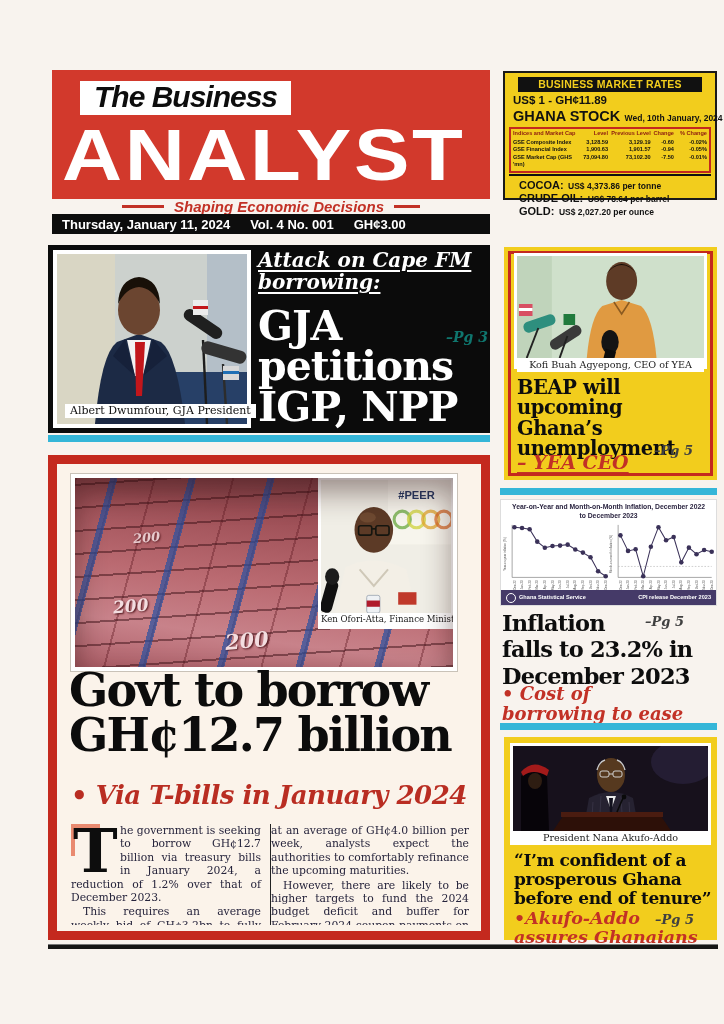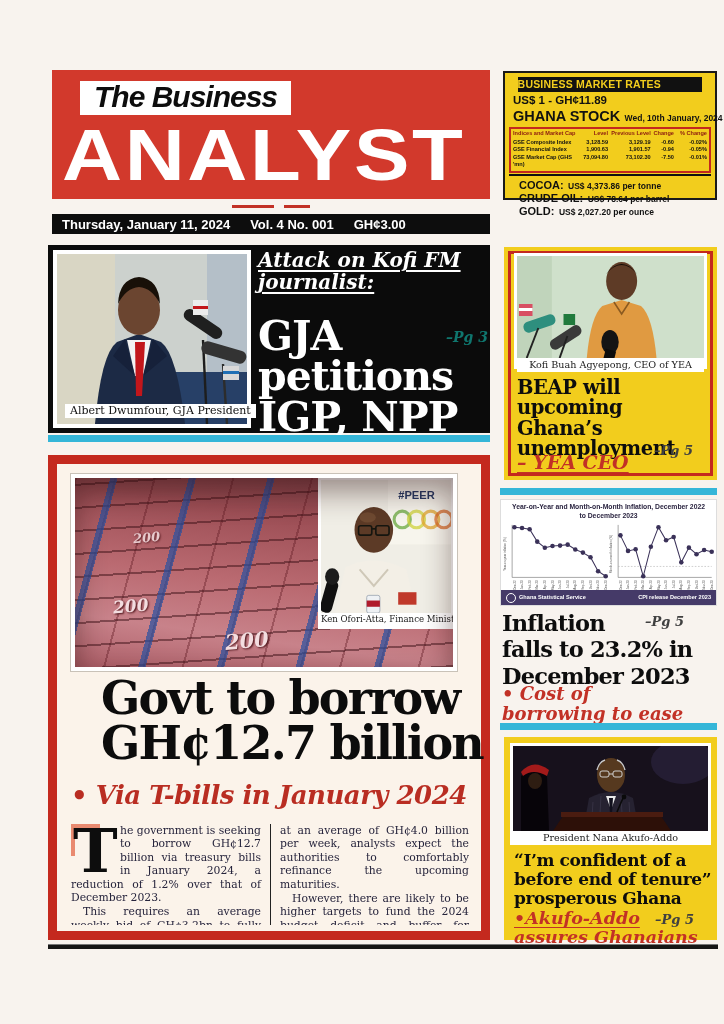--- a/index.html
+++ b/index.html
@@ -13,21 +13,21 @@
   .mh-analyst{position:absolute;left:10px;top:48px;}
   .mh-analyst span{display:inline-block;font:700 64px/1.05 "Liberation Sans",sans-serif;color:#fff;
        letter-spacing:2px;transform:scale(1.3,1.12);transform-origin:left top;}
   #tagline{left:52px;top:199px;width:438px;height:14px;display:flex;align-items:center;justify-content:center;gap:10px;}
   .tl-rule{height:3px;background:#c23126;}
   .tl-text{font:italic 700 15px/1 "Liberation Sans",sans-serif;color:#c23126;white-space:nowrap;}
   #datebar{left:52px;top:214px;width:438px;height:20px;background:#0d0d0d;color:#fff;display:flex;
        align-items:center;gap:20px;padding:0 10px;box-sizing:border-box;font:700 13px/1 "Liberation Sans",sans-serif;}
   
   #market{left:503px;top:71px;width:214px;height:129px;background:#f2cd1d;border:2px solid #1a1a1a;box-sizing:border-box;}
-  .mr-head{margin:4px auto 2px;width:88%;background:#111;color:#f2cd1d;
+  .mr-head{margin:4px auto 2px;width:88%;background:#111;color:#f2cd1d;text-align:center;
        font:700 10.5px/15px "Liberation Sans",sans-serif;letter-spacing:.2px;}
   .mr-fx{margin:1px 0 0 8px;font:700 11.5px/13px "Liberation Sans",sans-serif;}
   .mr-stock{margin:0 13px 1px 8px;white-space:nowrap;}
   .mr-stock .big{font:700 14.5px/15px "Liberation Sans",sans-serif;}
   .mr-stock .small{font:700 8.5px/15px "Liberation Sans",sans-serif;}
   .mr-table{margin:1px 4px;border:2px solid #c3291e;padding:1px 2px 2px;background:#f2cd1d;}
   .mr-tr{display:grid;grid-template-columns:36% 13% 22% 12% 17%;font:700 5.6px/7.5px "Liberation Sans",sans-serif;color:#111;}
   .mr-tr span{text-align:right;}
   .mr-tr span:first-child{text-align:left;}
   .mr-th{color:#8c1a10;margin-bottom:1px;}
@@ -38,21 +38,21 @@
   .mr-cvalue{font:700 8.5px "Liberation Sans",sans-serif;}
   
   #gja{left:48px;top:245px;width:442px;height:188px;background:#0b0b0b;}
   .gja-photo{position:absolute;left:5px;top:5px;width:198px;height:178px;background:#fff;padding:4px;box-sizing:border-box;}
   .gja-photo svg{width:100%;height:100%;display:block;}
   .gja-cap{position:absolute;left:12px;bottom:10px;background:#fff;color:#111;
        font:11px/14px "DejaVu Serif",serif;padding:0 5px;white-space:nowrap;}
   .gja-text{position:absolute;left:210px;top:4px;width:228px;color:#fff;}
   .kicker{font:italic 700 20px/1.12 "DejaVu Serif",serif;text-decoration:underline;
        text-decoration-thickness:2px;text-underline-offset:3px;}
-  .gja-head{margin-top:22px;font:700 41px/0.99 "DejaVu Serif",serif;letter-spacing:-1px;}
+  .gja-head{margin-top:12px;font:700 41px/0.99 "DejaVu Serif",serif;letter-spacing:-1px;}
   .pg-ref-yellow{position:absolute;right:2px;top:84px;color:#0f766e;font:italic 700 14px "DejaVu Serif",serif;}
   
   .rule-cyan{background:#35b6d8;height:7px;}
   #rule1{left:48px;top:435px;width:442px;}
   #rule2{left:500px;top:488px;width:217px;}
   #rule3{left:500px;top:723px;width:217px;}
   #rulebottom{left:48px;top:944px;width:670px;height:4px;background:#161616;border-top:1px solid #777;}
   
   #main{left:48px;top:455px;width:442px;height:485px;background:#c4291e;}
   .main-inner{position:absolute;inset:9px;background:#fbf3ea;}
@@ -66,29 +66,29 @@
   .photo-money::after{content:"";position:absolute;inset:0;box-shadow:inset 0 14px 30px rgba(40,10,10,.45);}
   .note-200{position:absolute;color:#f3dde0;font:italic 700 17px "DejaVu Serif",serif;
        text-shadow:1px 1px 2px #4c1218;transform:rotate(-5deg);}
   .n1{left:38px;top:118px;}  .n2{left:150px;top:150px;font-size:21px;}
   .n3{left:258px;top:92px;}  .n4{left:58px;top:52px;font-size:13px;opacity:.85;}
   .ken{position:absolute;right:-1px;top:-1px;width:136px;height:152px;border:3px solid #fff;
        box-sizing:border-box;background:#f0eee6;}
   .ken svg{width:100%;height:133px;display:block;}
   .ken-cap{position:absolute;left:0;right:0;bottom:0;background:#fff;color:#222;text-align:center;
        font:8.6px/13px "DejaVu Serif",serif;white-space:nowrap;}
-  .main-head{position:absolute;left:12px;top:212px;width:414px;color:#0c0c0c;
-       font:700 46px/0.97 "DejaVu Serif",serif;letter-spacing:-1.8px;margin-left:32px;}
+  .main-head{position:absolute;left:12px;top:204px;width:414px;color:#0c0c0c;
+       font:700 46px/0.97 "DejaVu Serif",serif;letter-spacing:-1.8px;}
   .main-sub{position:absolute;left:14px;top:318px;color:#b92d22;font:italic 700 26px/1 "DejaVu Serif",serif;letter-spacing:-0.5px;}
   .main-body{position:absolute;left:14px;right:12px;top:360px;bottom:6px;display:flex;overflow:hidden;}
   .bcol{width:50%;box-sizing:border-box;font:10.8px/1.24 "DejaVu Serif",serif;color:#26243c;text-align:justify;}
   .bcol p{margin:0;}
   .bcol p + p{text-indent:12px;margin-top:1px;}
   .bcol1{padding-right:9px;}
-  .bcol2{border-left:1.5px solid #222;padding-left:9px;}
+  .bcol2{border-left:1.5px solid #222;}
   .dropwrap{float:left;position:relative;margin:3px 7px 0 2px;width:40px;height:48px;}
   .dropwrap::before{content:"";position:absolute;left:-9px;top:-7px;width:11px;height:36px;background:#e98a70;}
   .dropwrap::after{content:"";position:absolute;left:-9px;top:-7px;width:36px;height:11px;background:#e98a70;}
   .dropcap{position:relative;z-index:1;font:700 60px/0.82 "DejaVu Serif",serif;color:#0d0d0d;}
   
   #beap{left:504px;top:247px;width:213px;height:233px;background:#f2cd1d;}
   .beap-frame{position:absolute;inset:4px;border:3px solid #c4291e;pointer-events:none;}
   .beap-photo{position:absolute;left:10px;top:6px;width:193px;height:116px;background:#fff;padding:3px 3px 1px;box-sizing:border-box;}
   .beap-photo svg{width:100%;height:102px;display:block;}
   .beap-cap{background:#fff;color:#222;text-align:center;font:9.6px/14px "DejaVu Serif",serif;white-space:nowrap;}
@@ -113,36 +113,37 @@
   #infbullet{left:502px;top:684px;color:#c23126;}
   .infb-line{font:italic 700 18px/1.1 "DejaVu Serif",serif;text-underline-offset:3px;white-space:nowrap;}
   
   #akufo{left:504px;top:737px;width:213px;height:203px;background:#f2cd1d;}
   .ak-photo{position:absolute;left:6px;top:6px;width:201px;height:102px;background:#fff;padding:3px 3px 0;box-sizing:border-box;}
   .ak-photo svg{width:100%;height:85px;display:block;}
   .ak-cap{background:#fff;color:#222;text-align:center;font:9.6px/14px "DejaVu Serif",serif;white-space:nowrap;}
   .ak-head{position:absolute;left:10px;top:114px;width:198px;color:#0d0d0d;}
   .ak-line{font:700 17px/1.12 "DejaVu Serif",serif;letter-spacing:-0.4px;white-space:nowrap;}
   .ak-bullet{position:absolute;left:10px;top:172px;color:#c23126;}
-  .akb-line{font:italic 700 17.5px/1.1 "DejaVu Serif",serif;text-decoration:underline;text-underline-offset:3px;white-space:nowrap;}
+  .akb-line{font:italic 700 17.5px/1.1 "DejaVu Serif",serif;text-underline-offset:3px;white-space:nowrap;}
   #akpg5{left:655px;top:912px;}
 </style>
 </head>
 <body>
 
 <div class="x" id="masthead">
   <div class="mh-chip">
     <span>The Business</span>
   </div>
   <div class="mh-analyst">
     <span>ANALYST</span>
   </div>
 </div>
 <div class="x" id="tagline">
   <div class="tl-rule" style="width:42px"></div>
+  <div class="tl-text">Shaping Economic Decisions</div>
   <div class="tl-rule" style="width:26px"></div>
 </div>
 <div class="x" id="datebar">
   <span>Thursday, January 11, 2024</span>
   <span>Vol. 4 No. 001</span>
   <span>GH¢3.00</span>
 </div>
 
 <div class="x" id="market">
   <div class="mr-head">BUSINESS MARKET RATES</div>
@@ -221,21 +222,21 @@
         <rect x="144" y="92" width="46" height="13" rx="6" transform="rotate(16 167 98)" fill="#333"></rect>
         <rect x="136" y="46" width="15" height="15" fill="#ececec"></rect>
         <rect x="136" y="52" width="15" height="3" fill="#c2161b"></rect>
         <rect x="166" y="112" width="16" height="14" fill="#d8d8d8"></rect>
         <rect x="166" y="117" width="16" height="3" fill="#1f6fb5"></rect>
       </g>
     </svg>
     <div class="gja-cap">Albert Dwumfour, GJA President</div>
   </div>
   <div class="gja-text">
-    <div class="kicker">Attack on Kofi FM journalist: </div>
+    <div class="kicker">Attack on Cape FM borrowing: </div>
     <div class="gja-head">
       <div>GJA</div>
       <div>petitions</div>
       <div>IGP, NPP</div>
     </div>
   </div>
   <div class="pg-ref-yellow">–Pg 3</div>
 </div>
 <div class="x rule-cyan" id="rule1"></div>
 
@@ -451,22 +452,22 @@
         <path d="M50,70 L148,70 L158,85 L40,85 Z" fill="#2d1008"></path>
         <rect x="48" y="66" width="102" height="5" fill="#4a1c10"></rect>
         <line x1="104" y1="66" x2="110" y2="52" stroke="#0a0a0a" stroke-width="1.6"></line>
         <circle cx="111" cy="51" r="2.4" fill="#0a0a0a"></circle>
       </g>
     </svg>
     <div class="ak-cap">President Nana Akufo-Addo</div>
   </div>
   <div class="ak-head">
     <div class="ak-line">“I’m confident of a</div>
+    <div class="ak-line">prosperous Ghana</div>
     <div class="ak-line">before end of tenure”</div>
-    <div class="ak-line">prosperous Ghana</div>
   </div>
   <div class="ak-bullet">
     <div class="akb-line">•Akufo-Addo</div>
     <div class="akb-line">assures Ghanaians</div>
   </div>
 </div>
 <div class="x pg-ref-red" id="akpg5">–Pg 5</div>
 
 <div class="x" id="rulebottom"></div>
 

